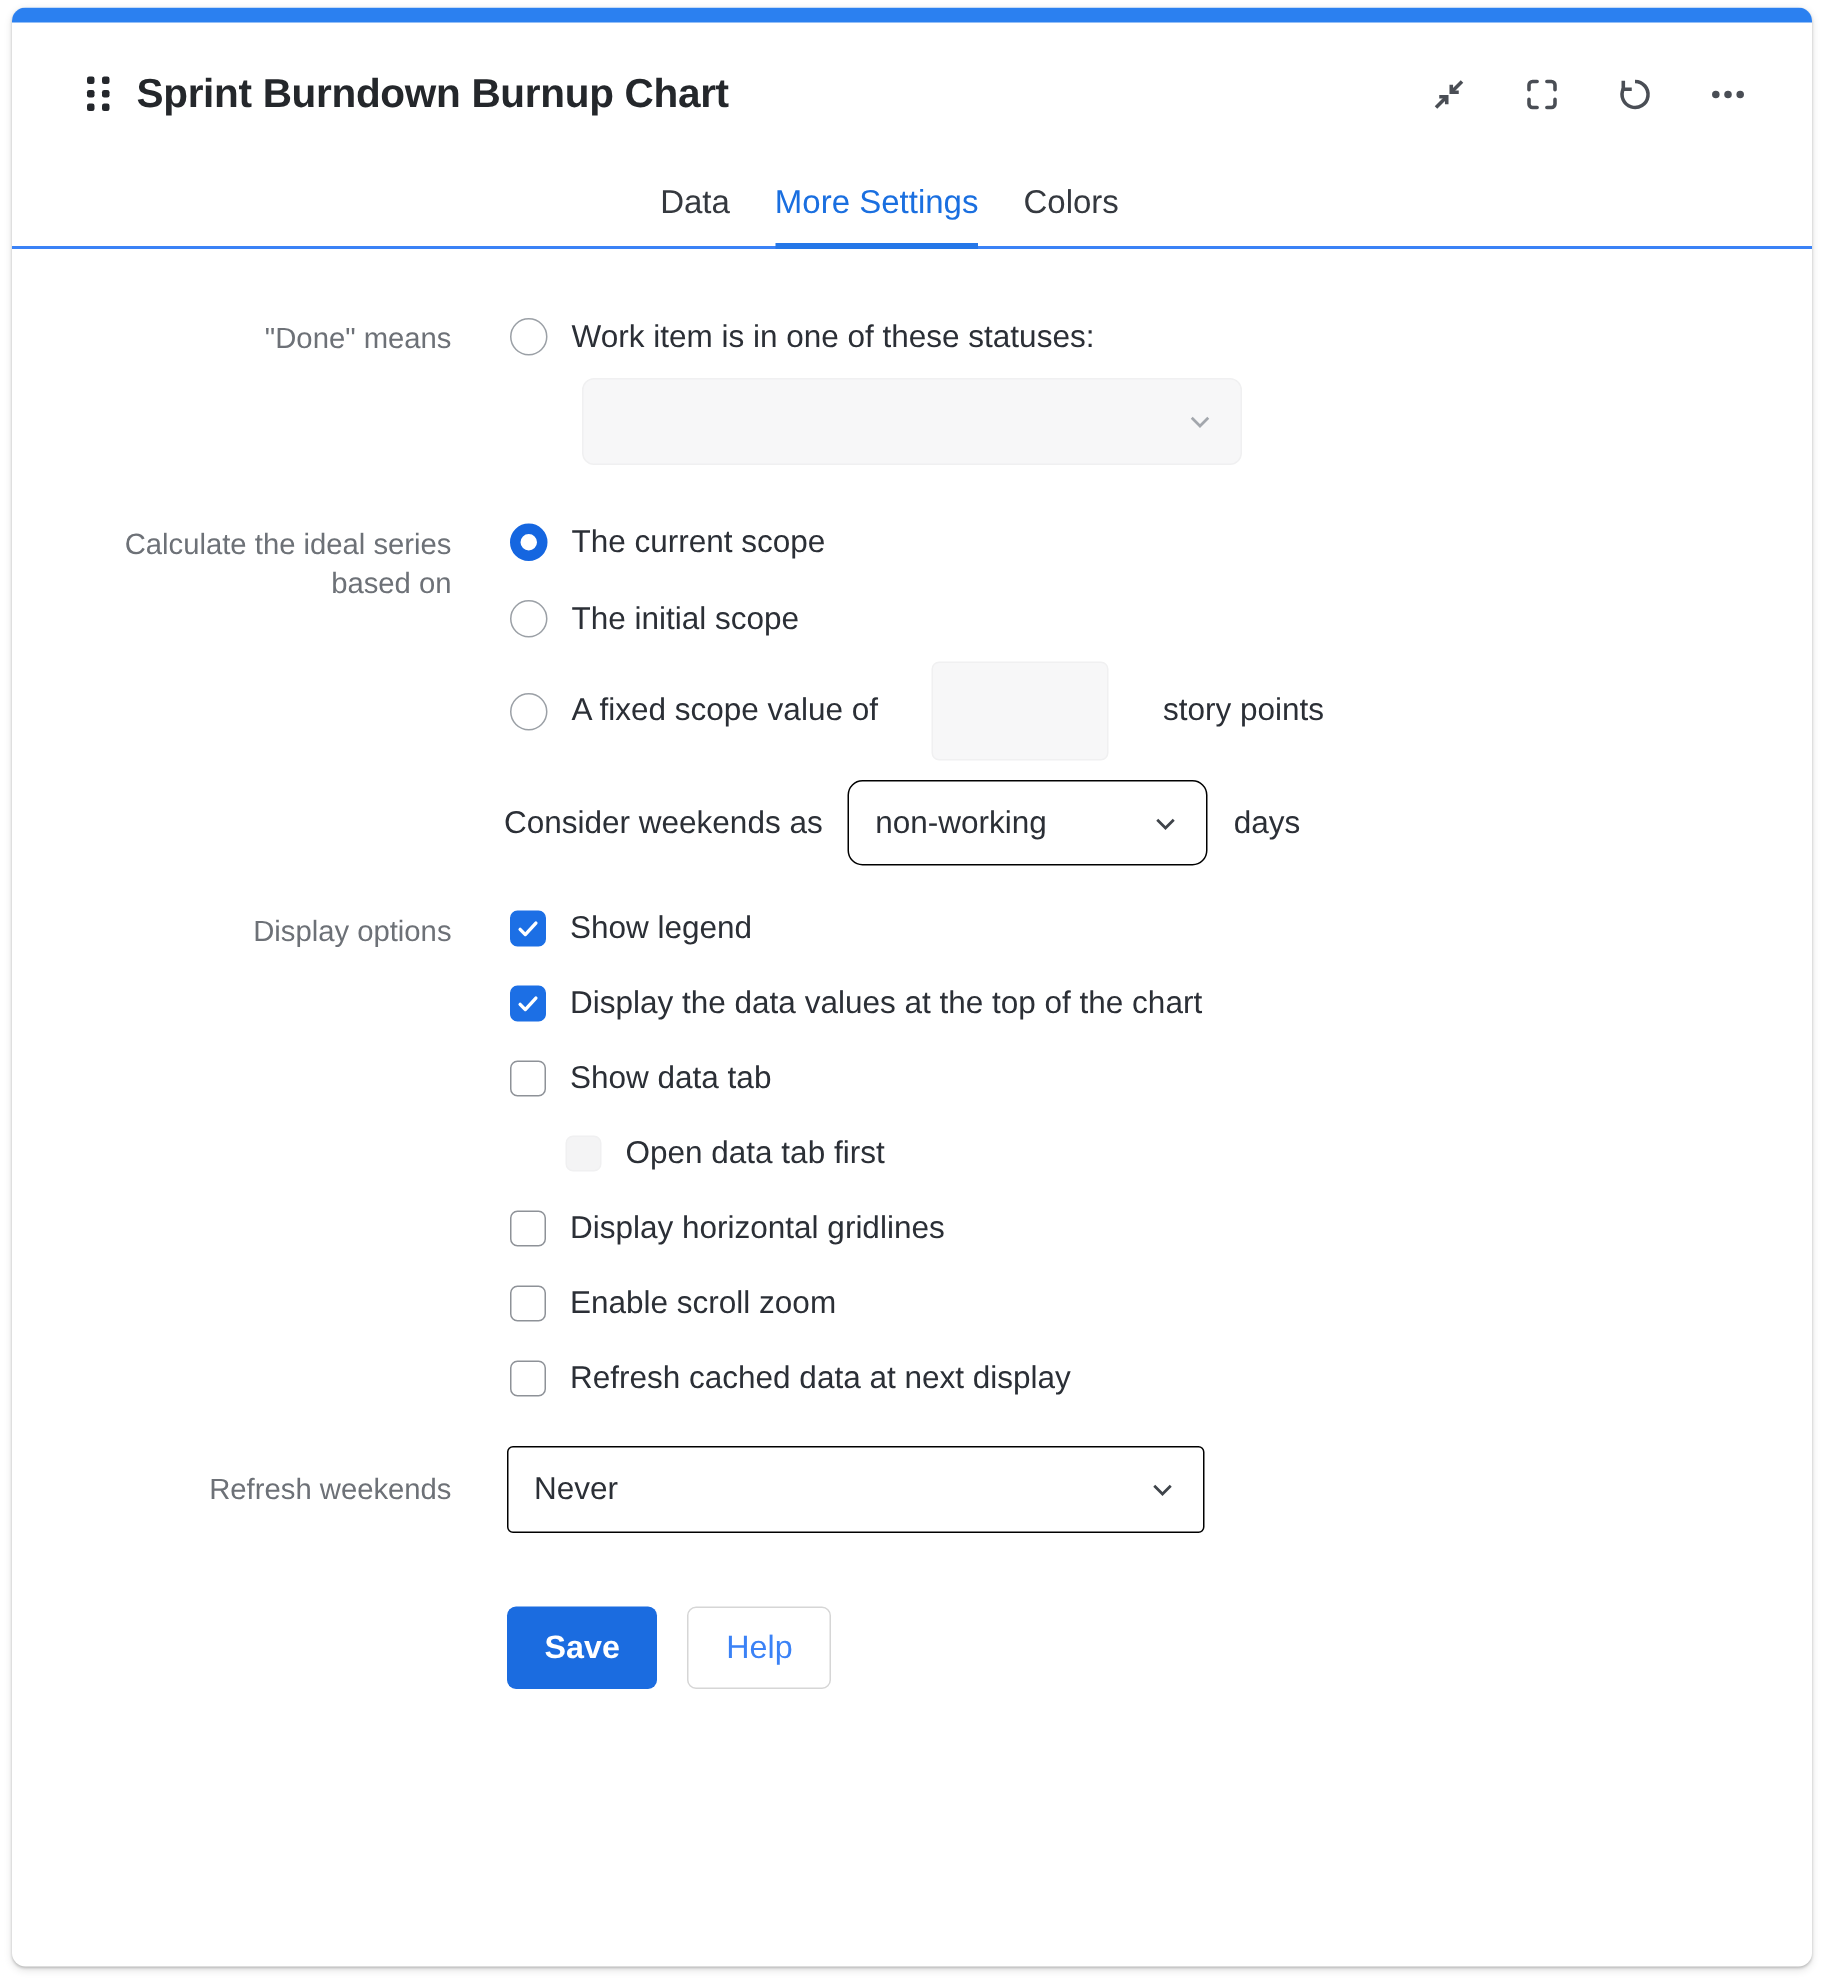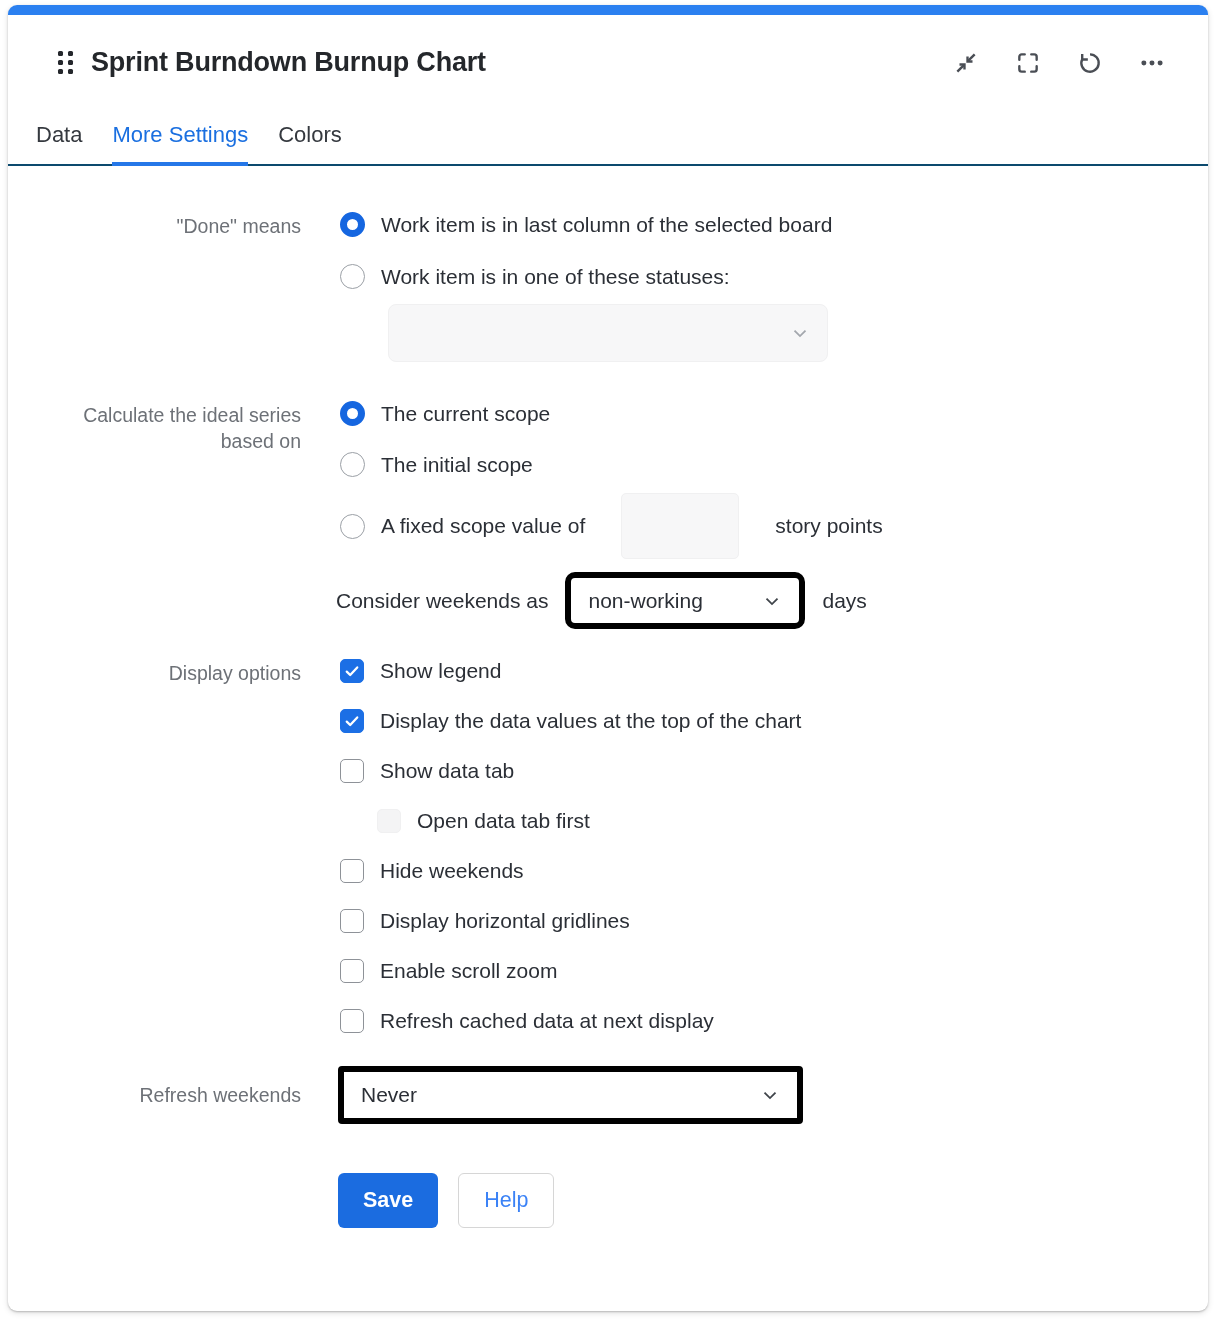--- a/index.html
+++ b/index.html
@@ -15,21 +15,21 @@
   .hdr { display:flex; align-items:center; padding:32px 42px 0 50px; }
   .grip { display:grid; grid-template-columns:5px 5px; grid-auto-rows:5px; gap:4px 5px; cursor:grab; }
   .grip span { background:#24272c; border-radius:1.5px; }
   .title { margin-left:18px; font-size:27px; font-weight:700; color:#24272b; letter-spacing:-0.2px; }
   .hdr-spacer { flex:1; }
   .hdr-actions { display:flex; align-items:center; gap:34px; }
   .icon-btn { width:28px; height:28px; color:#4a4e55; cursor:pointer; display:flex; align-items:center; justify-content:center; background:none; border:none; }
   .icon-btn svg { width:26px; height:26px; }
 
   
-  .tabs { margin-top:44px; padding:0 28px; border-bottom:2px solid #0c4a6e; display:flex; }
+  .tabs { margin-top:44px; padding:0 28px; border-bottom:2px solid #3b82f6; display:flex;justify-content:center; }
   .tab { font-size:22px; color:#35393f; padding:0 0 16px 0; margin-right:30px; position:relative; cursor:pointer; background:none; border:none; font-family:inherit; }
   .tab.active { color:#1a6fe0; font-weight:400; }
   .tab.active::after { content:""; position:absolute; left:0; right:0; bottom:-2px; height:4px; background:#2577e8; }
 
   
   .form { padding:46px 28px 0 28px; }
   .row { display:grid; grid-template-columns:265px 1fr; column-gap:39px; }
   .flabel { text-align:right; color:#6d7177; font-size:19.5px; line-height:1.35; padding-top:1px; }
 
   .radio-row { display:flex; align-items:center; gap:16px; }
@@ -42,21 +42,21 @@
   .checkbox.checked { background:#1c6fe5; border-color:#1c6fe5; }
   .checkbox.checked svg { display:block; }
   .checkbox.disabled { background:#f4f4f5; border-color:#f0f0f1; cursor:default; }
   .check-row { display:flex; align-items:flex-end; gap:16px; margin-bottom:26px; }
   .check-row.indent { margin-left:37px; }
 
   .dd { position:relative; display:flex; align-items:center; }
   .dd .chev { position:absolute; right:16px; top:50%; transform:translateY(-50%); width:22px; height:22px; }
   .dd-disabled { width:440px; height:58px; margin-left:48px; background:#f7f7f8; border:1px solid #f0f0f1; border-radius:8px; }
   .dd-disabled .chev { color:#a3a7ad; }
-  .dd-enabled { background:#fff; border:6px solid #000000; color:#2b2f36; font-size:21px; padding-left:17px; cursor:pointer; }
+  .dd-enabled { background:#fff; border:1px solid #000000; color:#2b2f36; font-size:21px; padding-left:17px; cursor:pointer; }
   .dd-enabled .chev { color:#3f444a; }
 
   .disabled-box { width:118px; height:66px; background:#f7f7f8; border:1px solid #f0f0f1; border-radius:5px; margin:0 20px; }
 
   .btn { height:55px; border-radius:6px; font-size:21.5px; font-weight:700; display:inline-flex; align-items:center; justify-content:center; padding:16px 25px; cursor:pointer; font-family:inherit; }
   .btn-primary { background:#1b6ce0; color:#fff; border:none; }
   .btn-secondary { background:#fff; color:#3b82f6; border:1px solid #d6d6d6; font-weight:400; }
 </style>
 </head>
 <body>
@@ -113,24 +113,20 @@
     <button class="tab">Data</button>
     <button class="tab active">More Settings</button>
     <button class="tab">Colors</button>
   </div>
 
   <div class="form">
 
     <div class="row" style="margin-bottom:39px;">
       <div class="flabel">"Done" means</div>
       <div>
-        <div class="radio-row" style="margin-bottom:27px;">
-          <span class="radio selected"></span>
-          <span class="opt-text">Work item is in last column of the selected board</span>
-        </div>
         <div class="radio-row">
           <span class="radio"></span>
           <span class="opt-text">Work item is in one of these statuses:</span>
         </div>
         <div class="dd dd-disabled" style="margin-top:15px;">
           <span></span>
           <svg class="chev" viewBox="0 0 24 24" fill="none" stroke="currentColor" stroke-width="2">
                 <path d="M6 9.3l6 6 6-6"></path>
               </svg>
         </div>
@@ -193,24 +189,20 @@
         <label class="check-row">
           <span class="checkbox"></span>
           <span class="opt-text">Show data tab</span>
         </label>
         <label class="check-row indent">
           <span class="checkbox disabled"></span>
           <span class="opt-text">Open data tab first</span>
         </label>
         <label class="check-row">
           <span class="checkbox"></span>
-          <span class="opt-text">Hide weekends</span>
-        </label>
-        <label class="check-row">
-          <span class="checkbox"></span>
           <span class="opt-text">Display horizontal gridlines</span>
         </label>
         <label class="check-row">
           <span class="checkbox"></span>
           <span class="opt-text">Enable scroll zoom</span>
         </label>
         <label class="check-row">
           <span class="checkbox"></span>
           <span class="opt-text">Refresh cached data at next display</span>
         </label>

